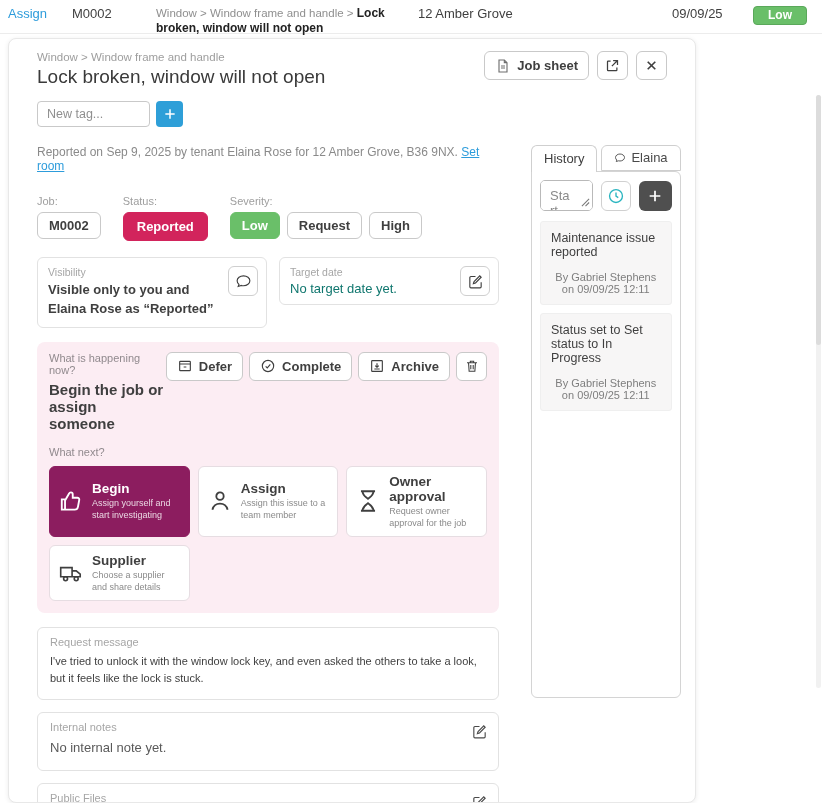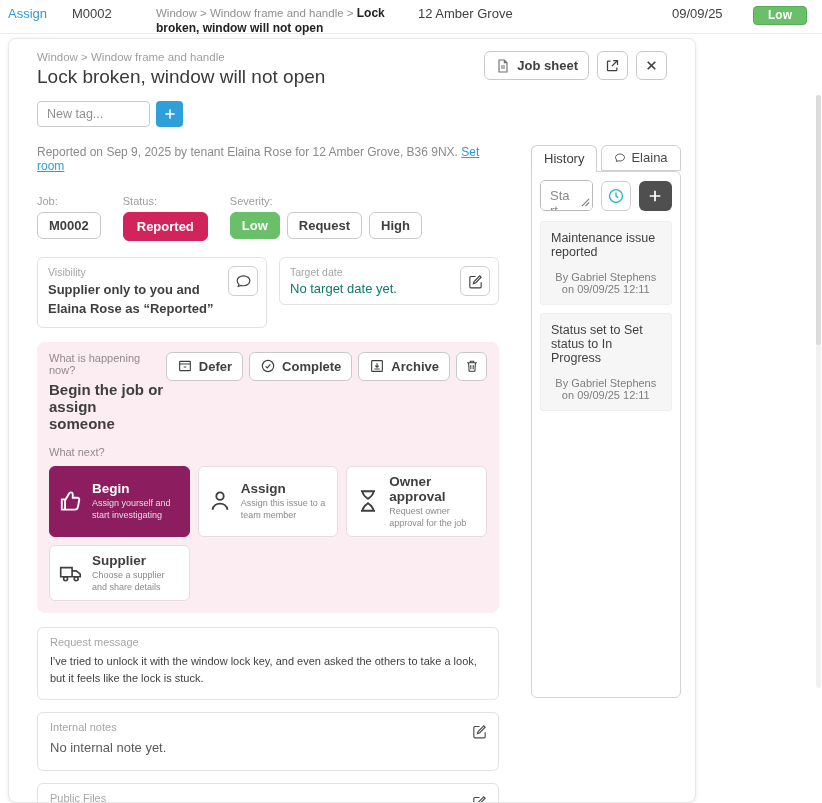--- a/index.html
+++ b/index.html
@@ -207,21 +207,21 @@
             <span class="pill">Request</span>
             <span class="pill">High</span>
           </div>
         </div>
       </div>
 
       <div class="vt-row">
         <div class="mini-card vis">
           <div>
             <div class="lbl">Visibility</div>
-            <div class="txt">Supplier only to you and Elaina Rose as “Reported”</div>
+            <div class="txt">Visible only to you and Elaina Rose as “Reported”</div>
           </div>
           <button class="icon-btn">
             <span class="icon">
               <svg width="17" height="17" viewBox="0 0 24 24" fill="none" stroke="#3f3f3f" stroke-width="1.6">
                   <path d="M21 11c0 3.9-4 7-9 7-1 0-2-.1-2.9-.4L4.5 19l1.1-2.9C4 14.7 3 13 3 11c0-3.9 4-7 9-7s9 3.1 9 7z"></path>
                 </svg>
             </span>
           </button>
         </div>
         <div class="mini-card tgt">

